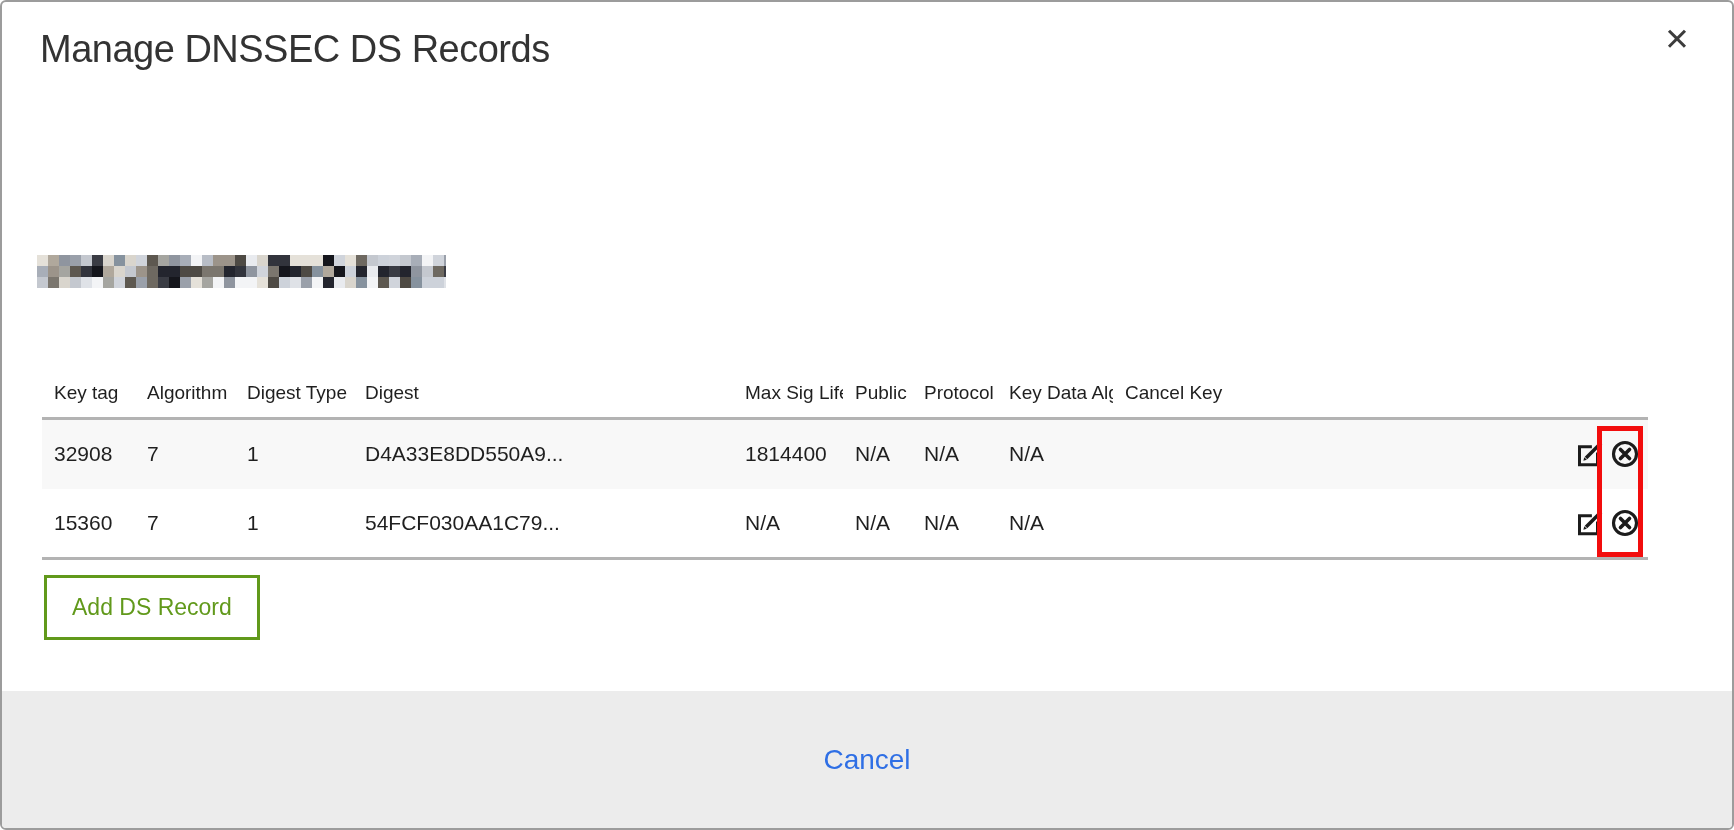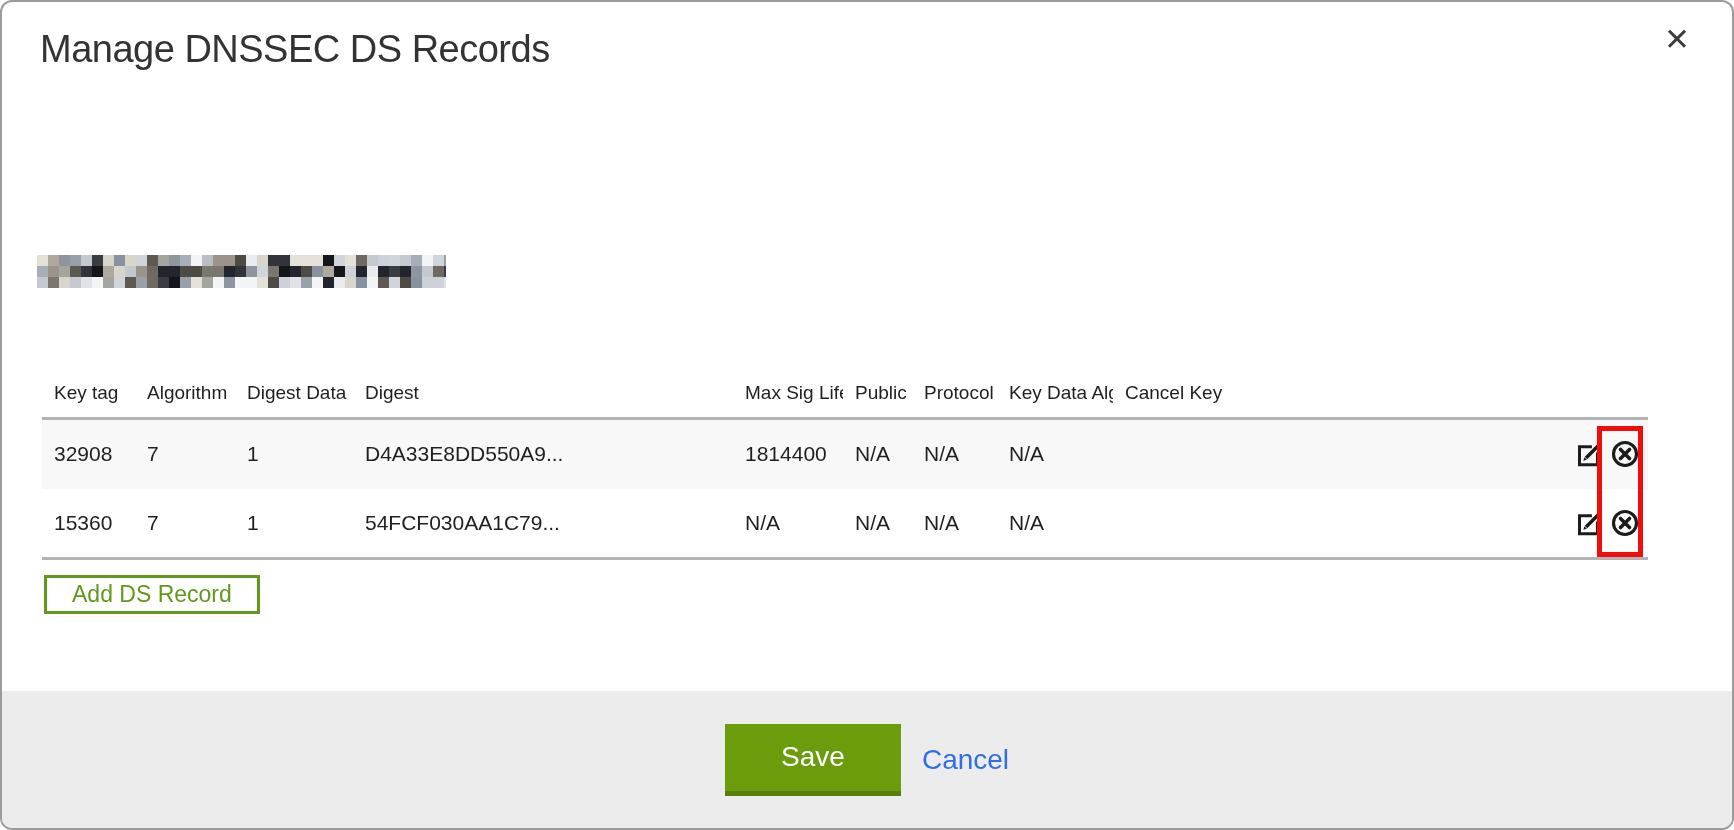--- a/index.html
+++ b/index.html
@@ -14,21 +14,21 @@
   body{
     width:1734px;height:830px;
     font-family:"Liberation Sans","DejaVu Sans",sans-serif;
     color:#222;
   }
   .dialog{
     position:relative;
     width:1734px;height:830px;
     background:#fff;
     border:2px solid #9c9c9c;
-    border-radius:12px;
+    border-radius:6px;
     overflow:hidden;
   }
   .dialog-title{
     position:absolute;left:38px;top:26px;margin:0;
     font-size:38px;font-weight:400;color:#333;letter-spacing:-0.5px;
   }
   .close-btn{
     position:absolute;top:22px;right:42px;
     font-size:31px;font-weight:700;color:#3c3c3c;
     cursor:pointer;line-height:1;
@@ -63,21 +63,21 @@
   .icon-btn{
     display:inline-block;vertical-align:middle;
     width:30px;height:30px;margin-left:5px;cursor:pointer;
   }
   .annotation-box{
     position:absolute;left:1595px;top:424px;width:46px;height:131px;
     border:5px solid var(--annotation-red);
     pointer-events:none;
   }
   .add-btn{
-    position:absolute;left:42px;top:573px;height:39px;
+    position:absolute;left:42px;top:573px;height:65px;
     background:#fff;
     border:3px solid var(--outline-green);
     color:var(--outline-green);
     font-size:23px;font-family:inherit;
     padding:0 25px;cursor:pointer;
   }
   .footer{
     position:absolute;left:0;right:0;bottom:0;height:137px;
     background:#ececec;
     display:flex;align-items:center;justify-content:center;gap:21px;
@@ -231,21 +231,21 @@
         <col style="width:69px">
       <col style="width:85px">
         <col style="width:116px">
         <col>
         <col style="width:92px">
     </colgroup>
     <thead>
         <tr id="header-row">
           <th>Key tag</th>
           <th>Algorithm</th>
-          <th>Digest Data</th>
+          <th>Digest Type</th>
           <th>Digest</th>
           <th>Max Sig Life</th>
           <th>Public</th>
           <th>Protocol</th>
           <th>Key Data Alg</th>
           <th>Cancel Key</th>
           <th></th>
         </tr>
       </thead>
     <tbody id="body-rows">
@@ -288,17 +288,16 @@
               </svg></span></td>
         </tr>
       </tbody>
   </table>
 
   <div class="annotation-box"></div>
 
   <button class="add-btn">Add DS Record</button>
 
   <div class="footer">
-    <button class="save-btn">Save</button>
     <a class="cancel-link">Cancel</a>
   </div>
 
 </div>
 
 </body></html>

